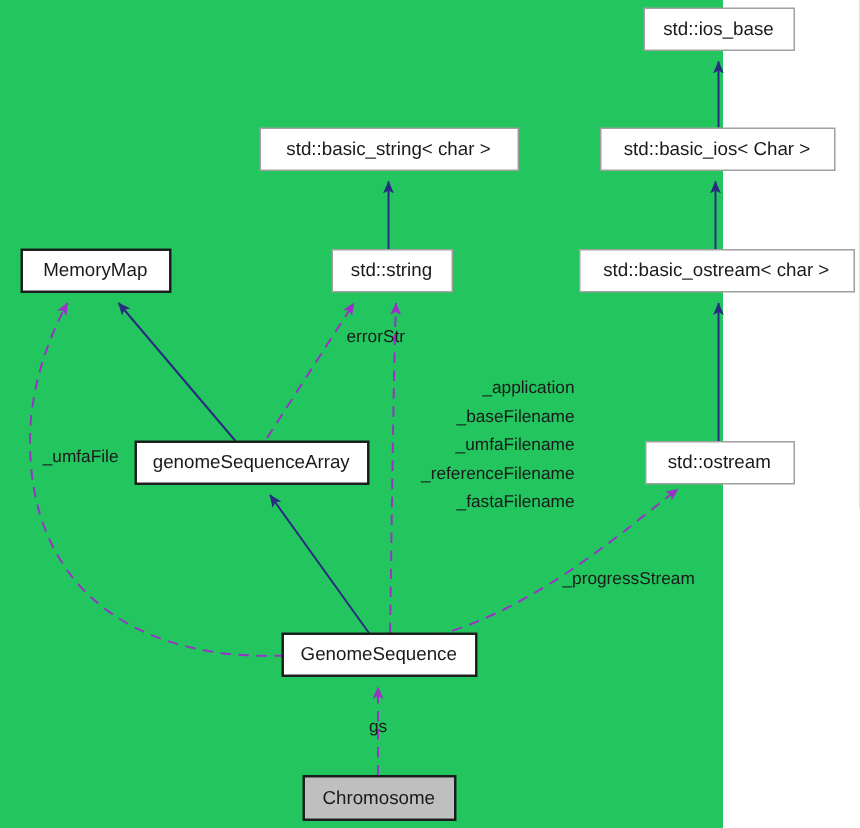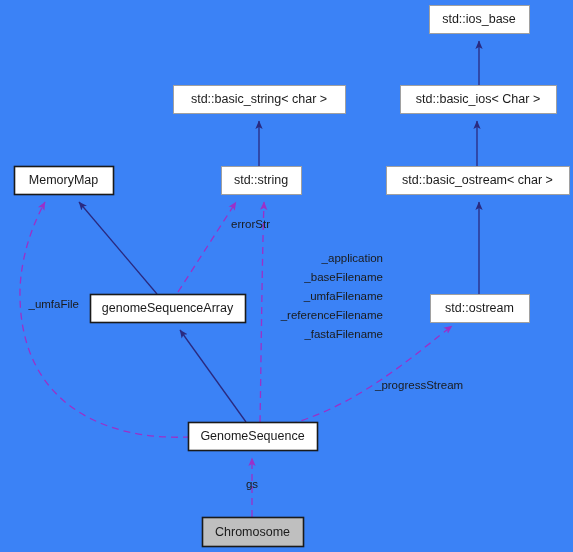--- a/index.html
+++ b/index.html
@@ -8,23 +8,23 @@
     background: #ffffff;
   }
   body {
     width: 573px;
     height: 552px;
     font-family: "Liberation Sans", sans-serif;
     overflow: hidden;
   }
   #diagram-root {
     position: relative;
-    width: 573px;
+    width: 482px;
     height: 552px;
-    background: #3b82f6;
+    background: #22c55e;
   }
   svg#uml-canvas {
     display: block;
     width: 573px;
     height: 552px;
   }
   .node-box {
     stroke-width: 1;
   }
   .node-box.plain {

